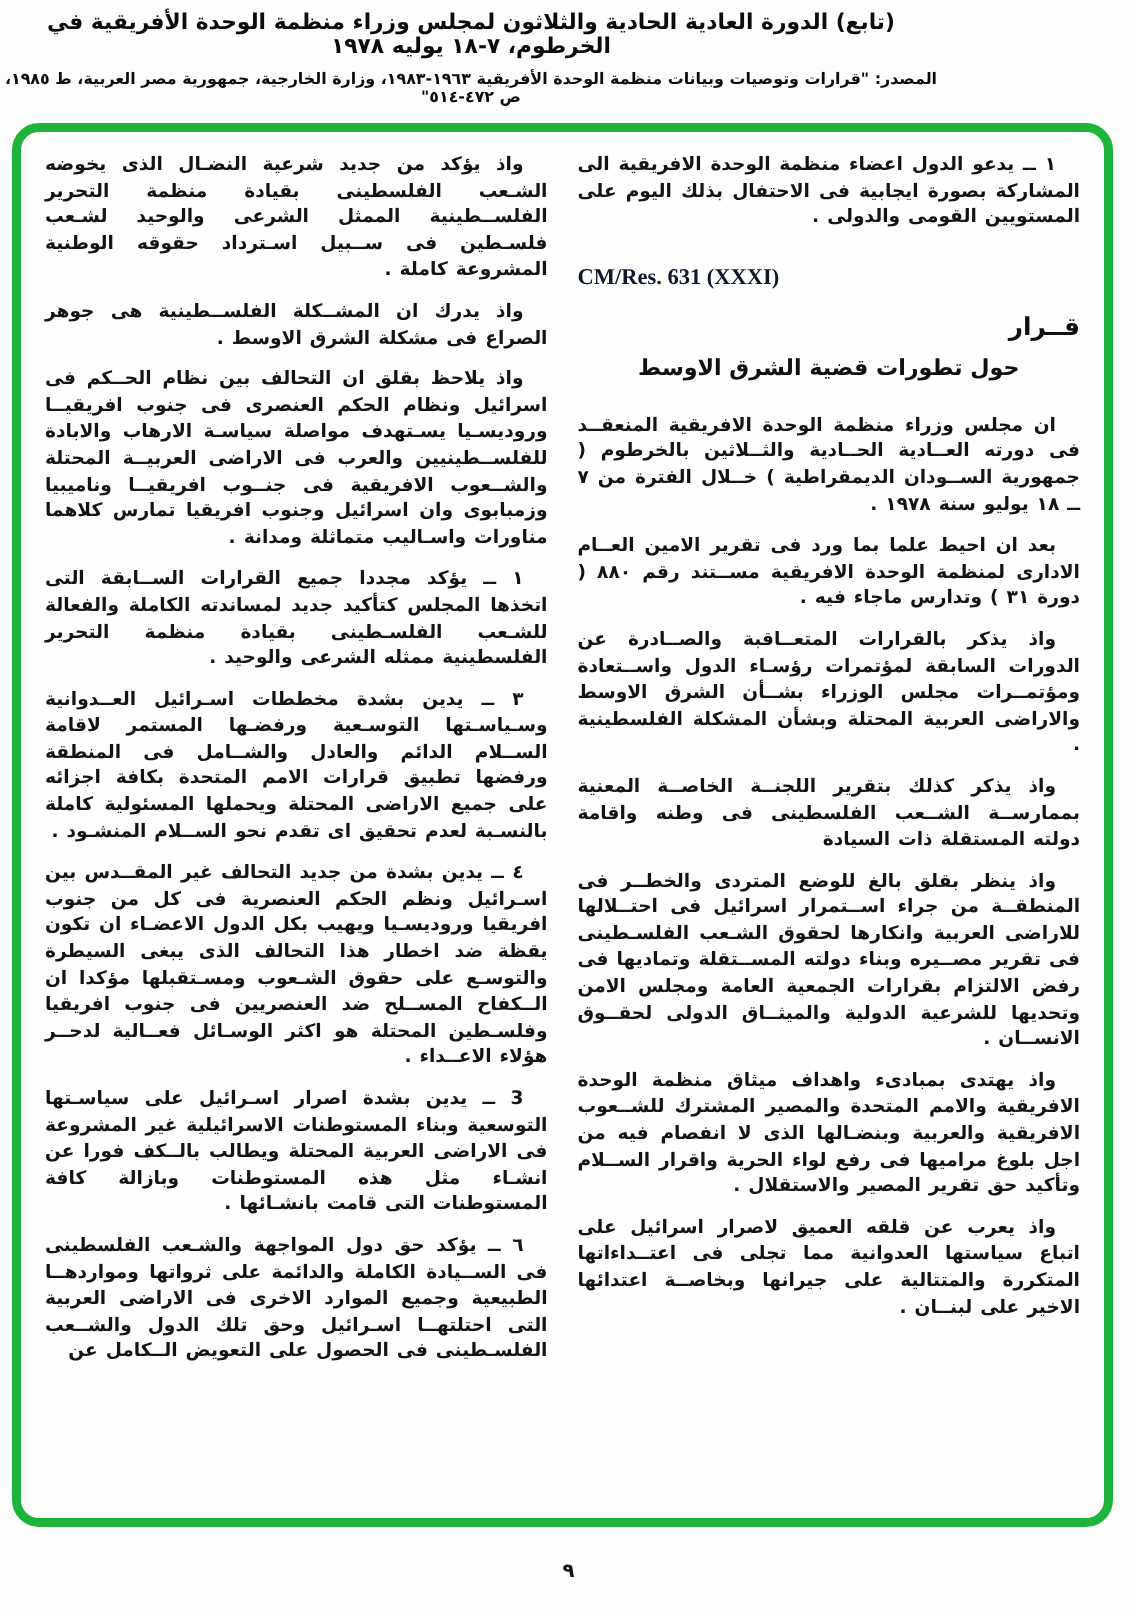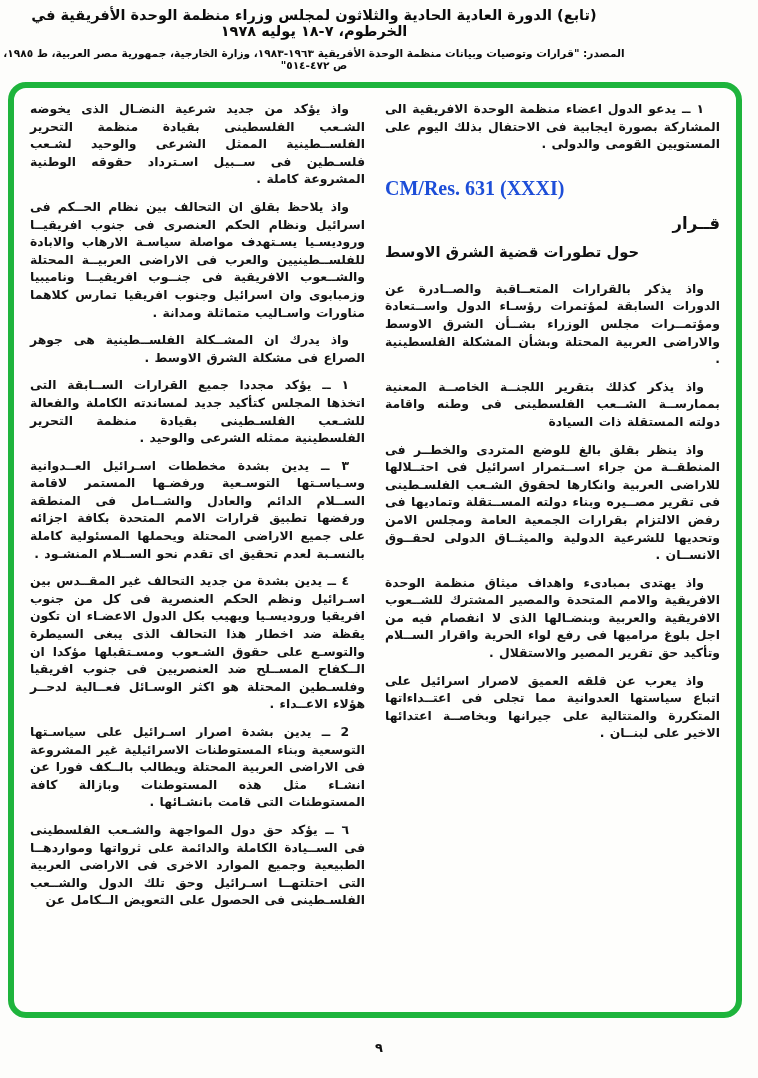--- a/index.html
+++ b/index.html
@@ -64,33 +64,33 @@
     margin: 0 0 10px 0;
     text-indent: 16px;
     color: #141414;
     word-spacing: 1px;
   }
   .ref-line {
     direction: ltr;
     text-align: left;
     font-family: "Liberation Serif", serif;
     font-weight: bold;
-    font-size: 20px;
+    font-size: 15px;
     margin: 24px 0 14px 0;
-    color: #1d4ed8;
+    color: #0f172a;
   }
   .res-title {
     text-align: right;
     font-weight: bold;
     font-size: 16.5px;
     margin: 10px 0 10px 0;
     color: #101010;
   }
   .res-subtitle {
-    text-align: left;
+    text-align: center;
     font-weight: bold;
     font-size: 14.8px;
     margin: 0 0 20px 0;
     color: #101010;
   }
   .page-number {
     position: absolute;
     top: 1040px;
     left: 0;
     width: 758px;
@@ -109,34 +109,36 @@
 </div>
 
 <div class="green-box">
   <div class="columns">
 
     <div class="col">
       <p class="body-par">١ ــ يدعو الدول اعضاء منظمة الوحدة الافريقية الى المشاركة بصورة ايجابية فى الاحتفال بذلك اليوم على المستويين القومى والدولى .</p>
       <div class="ref-line">CM/Res. 631 (XXXI)</div>
       <div class="res-title">قــرار</div>
       <div class="res-subtitle">حول تطورات قضية الشرق الاوسط</div>
+      <p class="body-par">ان مجلس وزراء منظمة الوحدة الافريقية المنعقــد فى دورته العــادية الحــادية والثــلاثين بالخرطوم ( جمهورية الســودان الديمقراطية ) خــلال الفترة من ٧ ــ ١٨ يوليو سنة ١٩٧٨ .</p>
+      <p class="body-par">بعد ان احيط علما بما ورد فى تقرير الامين العــام الادارى لمنظمة الوحدة الافريقية مســتند رقم ٨٨٠ ( دورة ٣١ ) وتدارس ماجاء فيه .</p>
       <p class="body-par">واذ يذكر بالقرارات المتعــاقبة والصــادرة عن الدورات السابقة لمؤتمرات رؤسـاء الدول واســتعادة ومؤتمــرات مجلس الوزراء بشــأن الشرق الاوسط والاراضى العربية المحتلة وبشأن المشكلة الفلسطينية .</p>
       <p class="body-par">واذ يذكر كذلك بتقرير اللجنــة الخاصــة المعنية بممارســة الشــعب الفلسطينى فى وطنه واقامة دولته المستقلة ذات السيادة</p>
       <p class="body-par">واذ ينظر بقلق بالغ للوضع المتردى والخطــر فى المنطقــة من جراء اســتمرار اسرائيل فى احتــلالها للاراضى العربية وانكارها لحقوق الشـعب الفلسـطينى فى تقرير مصــيره وبناء دولته المســتقلة وتماديها فى رفض الالتزام بقرارات الجمعية العامة ومجلس الامن وتحديها للشرعية الدولية والميثــاق الدولى لحقــوق الانســان .</p>
       <p class="body-par">واذ يهتدى بمبادىء واهداف ميثاق منظمة الوحدة الافريقية والامم المتحدة والمصير المشترك للشــعوب الافريقية والعربية وبنضـالها الذى لا انفصام فيه من اجل بلوغ مراميها فى رفع لواء الحرية واقرار الســلام وتأكيد حق تقرير المصير والاستقلال .</p>
       <p class="body-par">واذ يعرب عن قلقه العميق لاصرار اسرائيل على اتباع سياستها العدوانية مما تجلى فى اعتــداءاتها المتكررة والمتتالية على جيرانها وبخاصــة اعتدائها الاخير على لبنــان .</p>
     </div>
 
     <div class="col">
       <p class="body-par">واذ يؤكد من جديد شرعية النضـال الذى يخوضه الشـعب الفلسطينى بقيادة منظمة التحرير الفلســطينية الممثل الشرعى والوحيد لشـعب فلسـطين فى ســبيل اسـترداد حقوقه الوطنية المشروعة كاملة .</p>
+      <p class="body-par">واذ يدرك ان المشــكلة الفلســطينية هى جوهر الصراع فى مشكلة الشرق الاوسط .</p>
       <p class="body-par">واذ يلاحظ بقلق ان التحالف بين نظام الحــكم فى اسرائيل ونظام الحكم العنصرى فى جنوب افريقيــا وروديسـيا يسـتهدف مواصلة سياسـة الارهاب والابادة للفلســطينيين والعرب فى الاراضى العربيــة المحتلة والشــعوب الافريقية فى جنــوب افريقيــا وناميبيا وزمبابوى وان اسرائيل وجنوب افريقيا تمارس كلاهما مناورات واسـاليب متماثلة ومدانة .</p>
-      <p class="body-par">واذ يدرك ان المشــكلة الفلســطينية هى جوهر الصراع فى مشكلة الشرق الاوسط .</p>
       <p class="body-par">١ ــ يؤكد مجددا جميع القرارات الســابقة التى اتخذها المجلس كتأكيد جديد لمساندته الكاملة والفعالة للشـعب الفلسـطينى بقيادة منظمة التحرير الفلسطينية ممثله الشرعى والوحيد .</p>
       <p class="body-par">٣ ــ يدين بشدة مخططات اسـرائيل العــدوانية وسـياسـتها التوسـعية ورفضـها المستمر لاقامة الســلام الدائم والعادل والشــامل فى المنطقة ورفضها تطبيق قرارات الامم المتحدة بكافة اجزائه على جميع الاراضى المحتلة ويحملها المسئولية كاملة بالنسـبة لعدم تحقيق اى تقدم نحو الســلام المنشـود .</p>
       <p class="body-par">٤ ــ يدين بشدة من جديد التحالف غير المقــدس بين اسـرائيل ونظم الحكم العنصرية فى كل من جنوب افريقيا وروديسـيا ويهيب بكل الدول الاعضـاء ان تكون يقظة ضد اخطار هذا التحالف الذى يبغى السيطرة والتوسـع على حقوق الشـعوب ومسـتقبلها مؤكدا ان الــكفاح المســلح ضد العنصريين فى جنوب افريقيا وفلسـطين المحتلة هو اكثر الوسـائل فعــالية لدحــر هؤلاء الاعــداء .</p>
-      <p class="body-par">2 ــ يدين بشدة اصرار اسـرائيل على سياسـتها التوسعية وبناء المستوطنات الاسرائيلية غير المشروعة فى الاراضى العربية المحتلة ويطالب بالــكف فورا عن انشـاء مثل هذه المستوطنات وبازالة كافة المستوطنات التى قامت بانشـائها .</p>
+      <p class="body-par">3 ــ يدين بشدة اصرار اسـرائيل على سياسـتها التوسعية وبناء المستوطنات الاسرائيلية غير المشروعة فى الاراضى العربية المحتلة ويطالب بالــكف فورا عن انشـاء مثل هذه المستوطنات وبازالة كافة المستوطنات التى قامت بانشـائها .</p>
       <p class="body-par">٦ ــ يؤكد حق دول المواجهة والشـعب الفلسطينى فى الســيادة الكاملة والدائمة على ثرواتها ومواردهــا الطبيعية وجميع الموارد الاخرى فى الاراضى العربية التى احتلتهــا اسـرائيل وحق تلك الدول والشــعب الفلسـطينى فى الحصول على التعويض الــكامل عن</p>
     </div>
 
   </div>
 </div>
 
 <div class="page-number">٩</div>
 
 </body></html>

